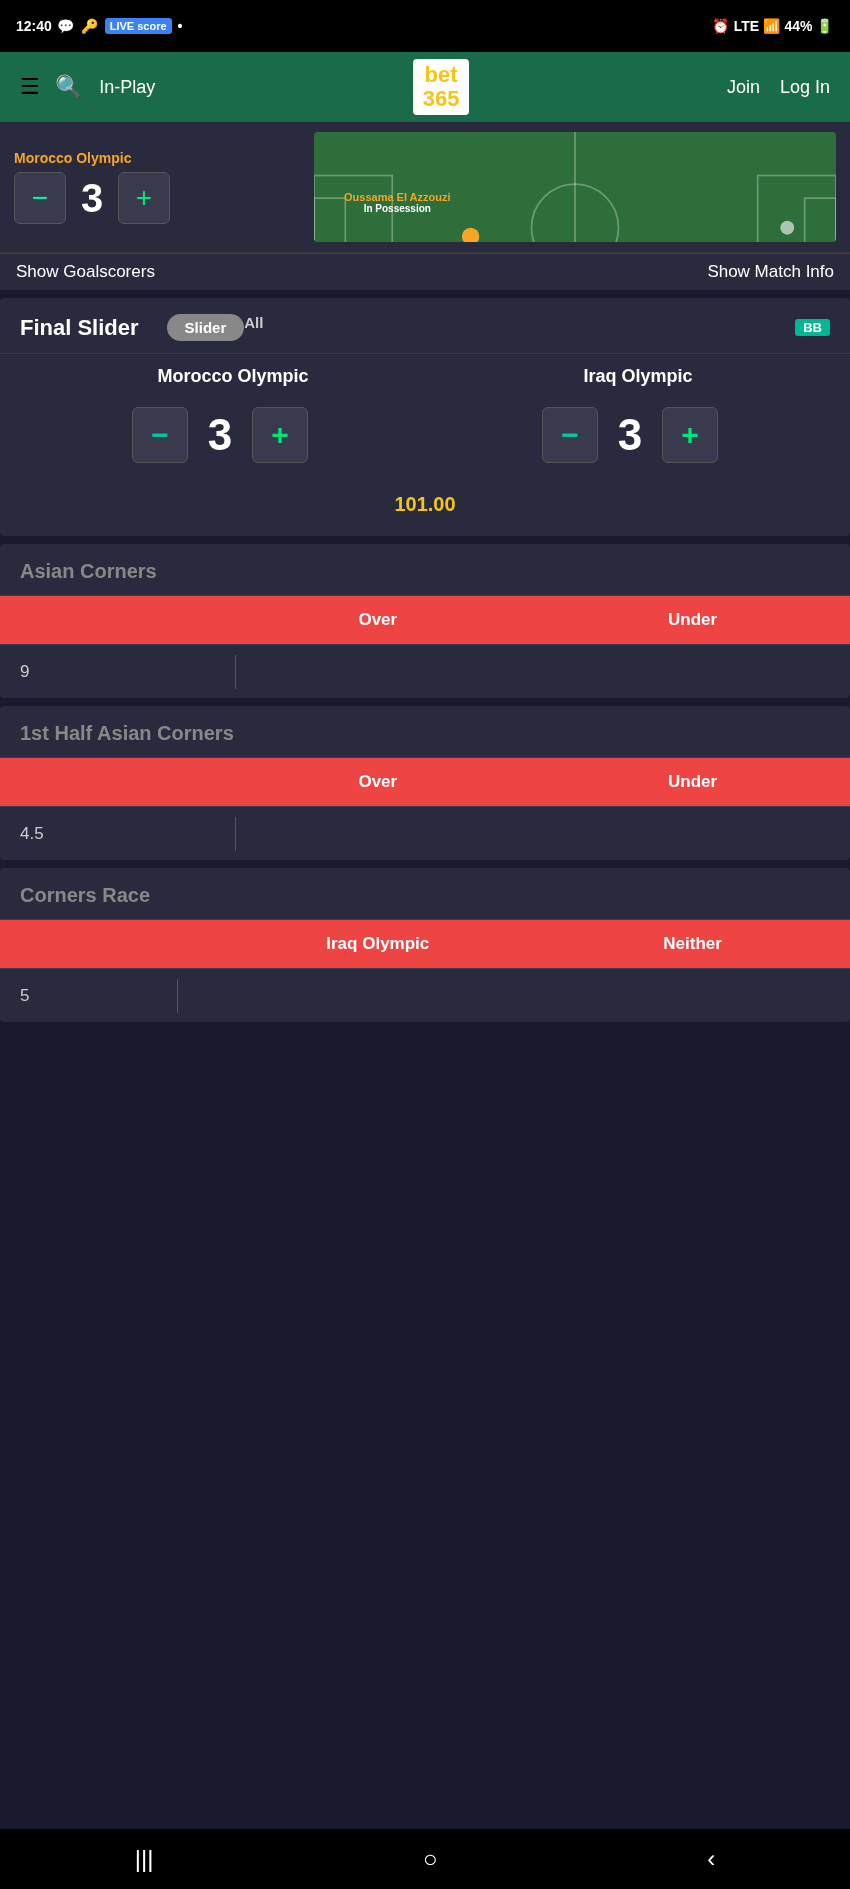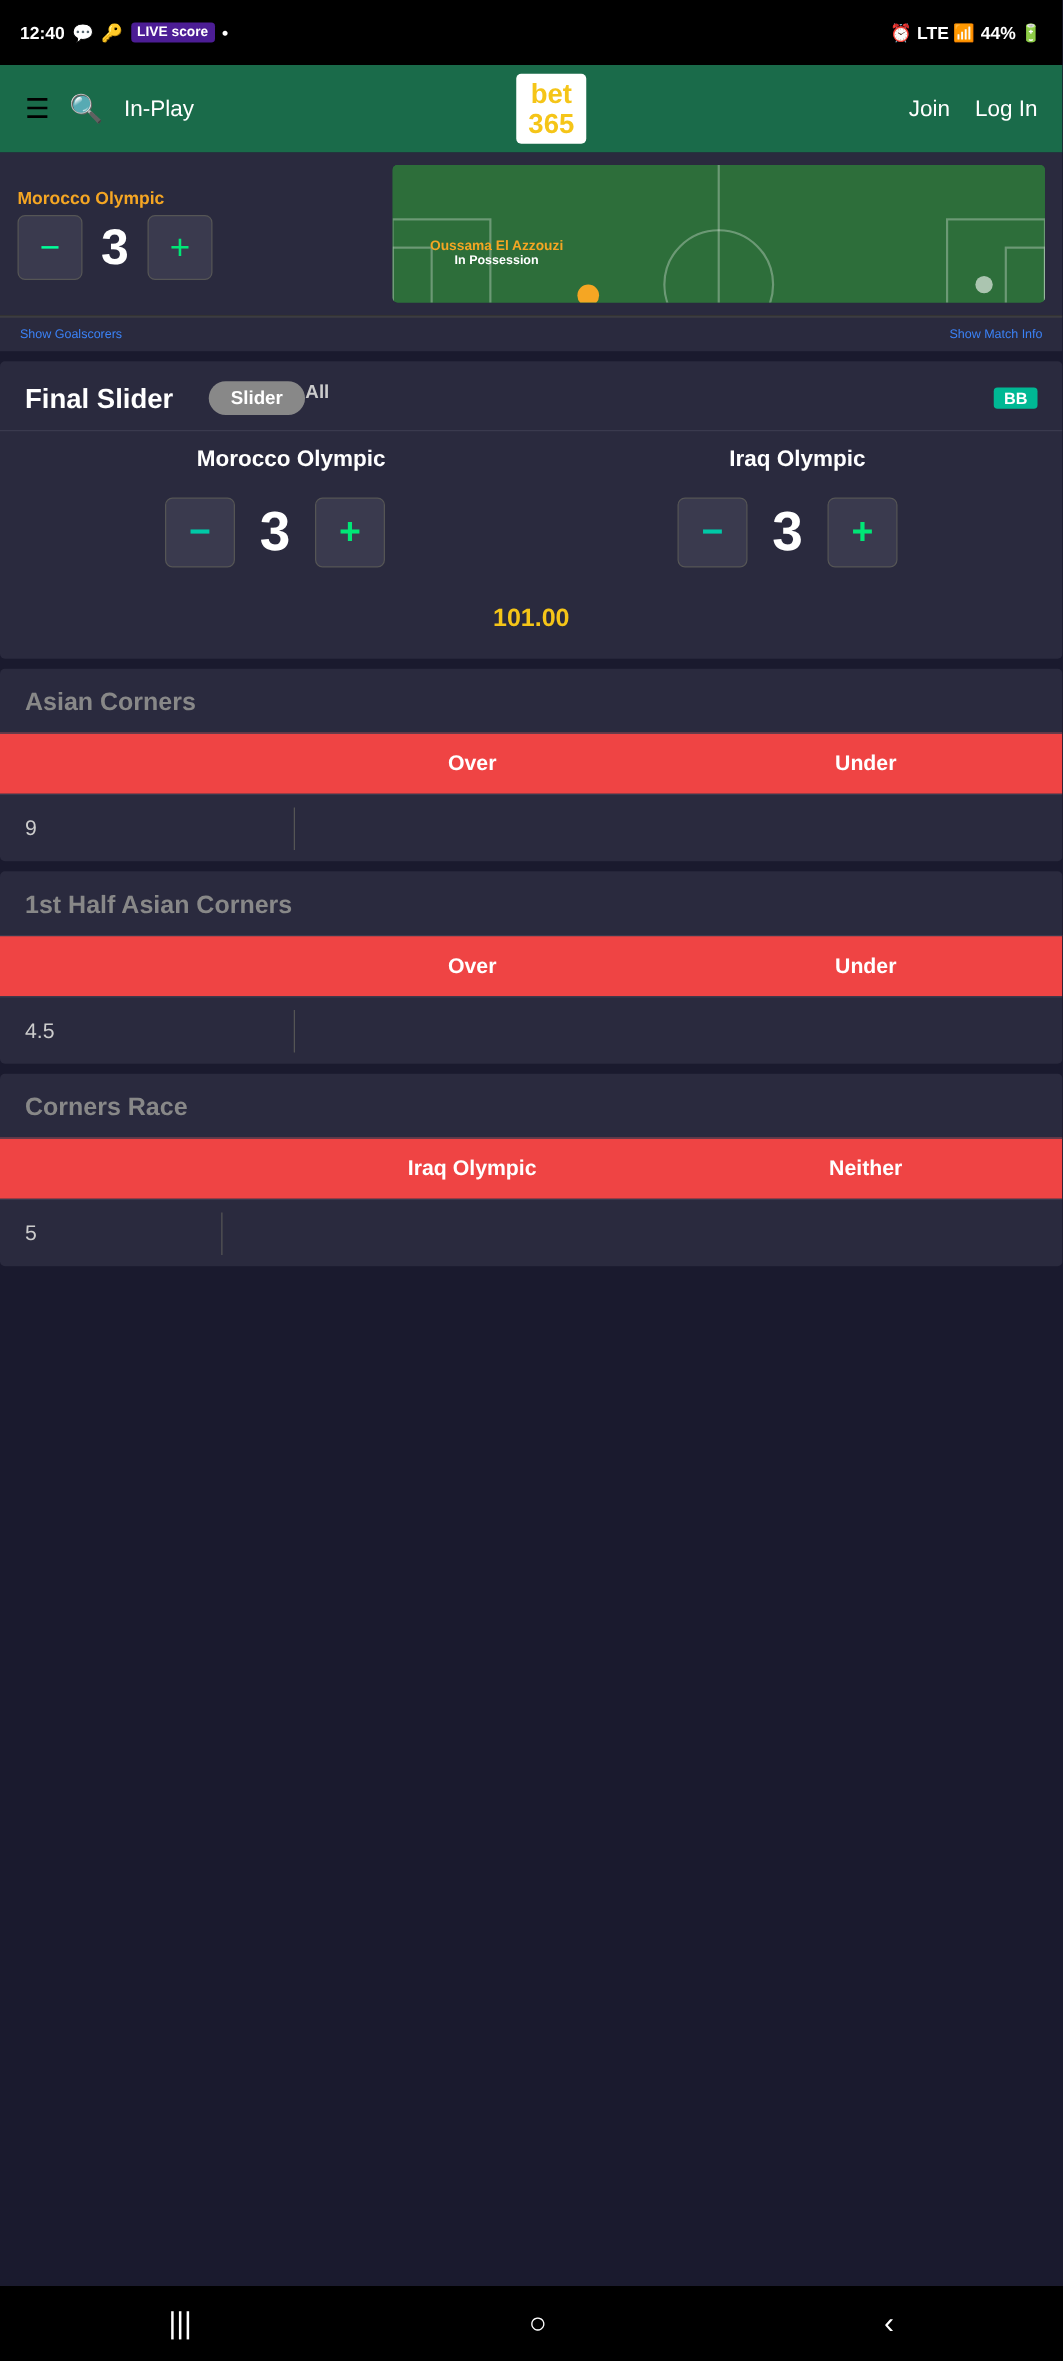--- a/index.html
+++ b/index.html
@@ -131,22 +131,22 @@
 
     
     .match-info-bar {
       background: #2a2a3e;
       display: flex;
       justify-content: space-between;
       padding: 8px 16px;
       border-top: 1px solid #444;
     }
     .match-info-link {
-      color: #3b82f6;
-      font-size: 10px;
+      color: #ffffff;
+      font-size: 17px;
       text-decoration: none;
     }
 
     
     .section-card {
       background: #2a2a3e;
       margin: 8px 0;
       border-radius: 4px;
       overflow: hidden;
     }
@@ -347,21 +347,21 @@
     .search-icon { font-size: 22px; }
   </style>
 </head>
 <body>
 
 <div class="status-bar">
   <div class="status-left">
     <span>12:40</span>
     <span>💬</span>
     <span>🔑</span>
-    <span style="font-size:11px;background:#4c1d95;padding:2px 5px;border-radius:3px;">LIVE score</span>
+    <span style="font-size:11px;background:#3b82f6;padding:2px 5px;border-radius:3px;">LIVE score</span>
     <span>•</span>
   </div>
   <div class="status-right">
     <span>⏰</span>
     <span>LTE</span>
     <span>📶</span>
     <span>44%</span>
     <span>🔋</span>
   </div>
 </div>

